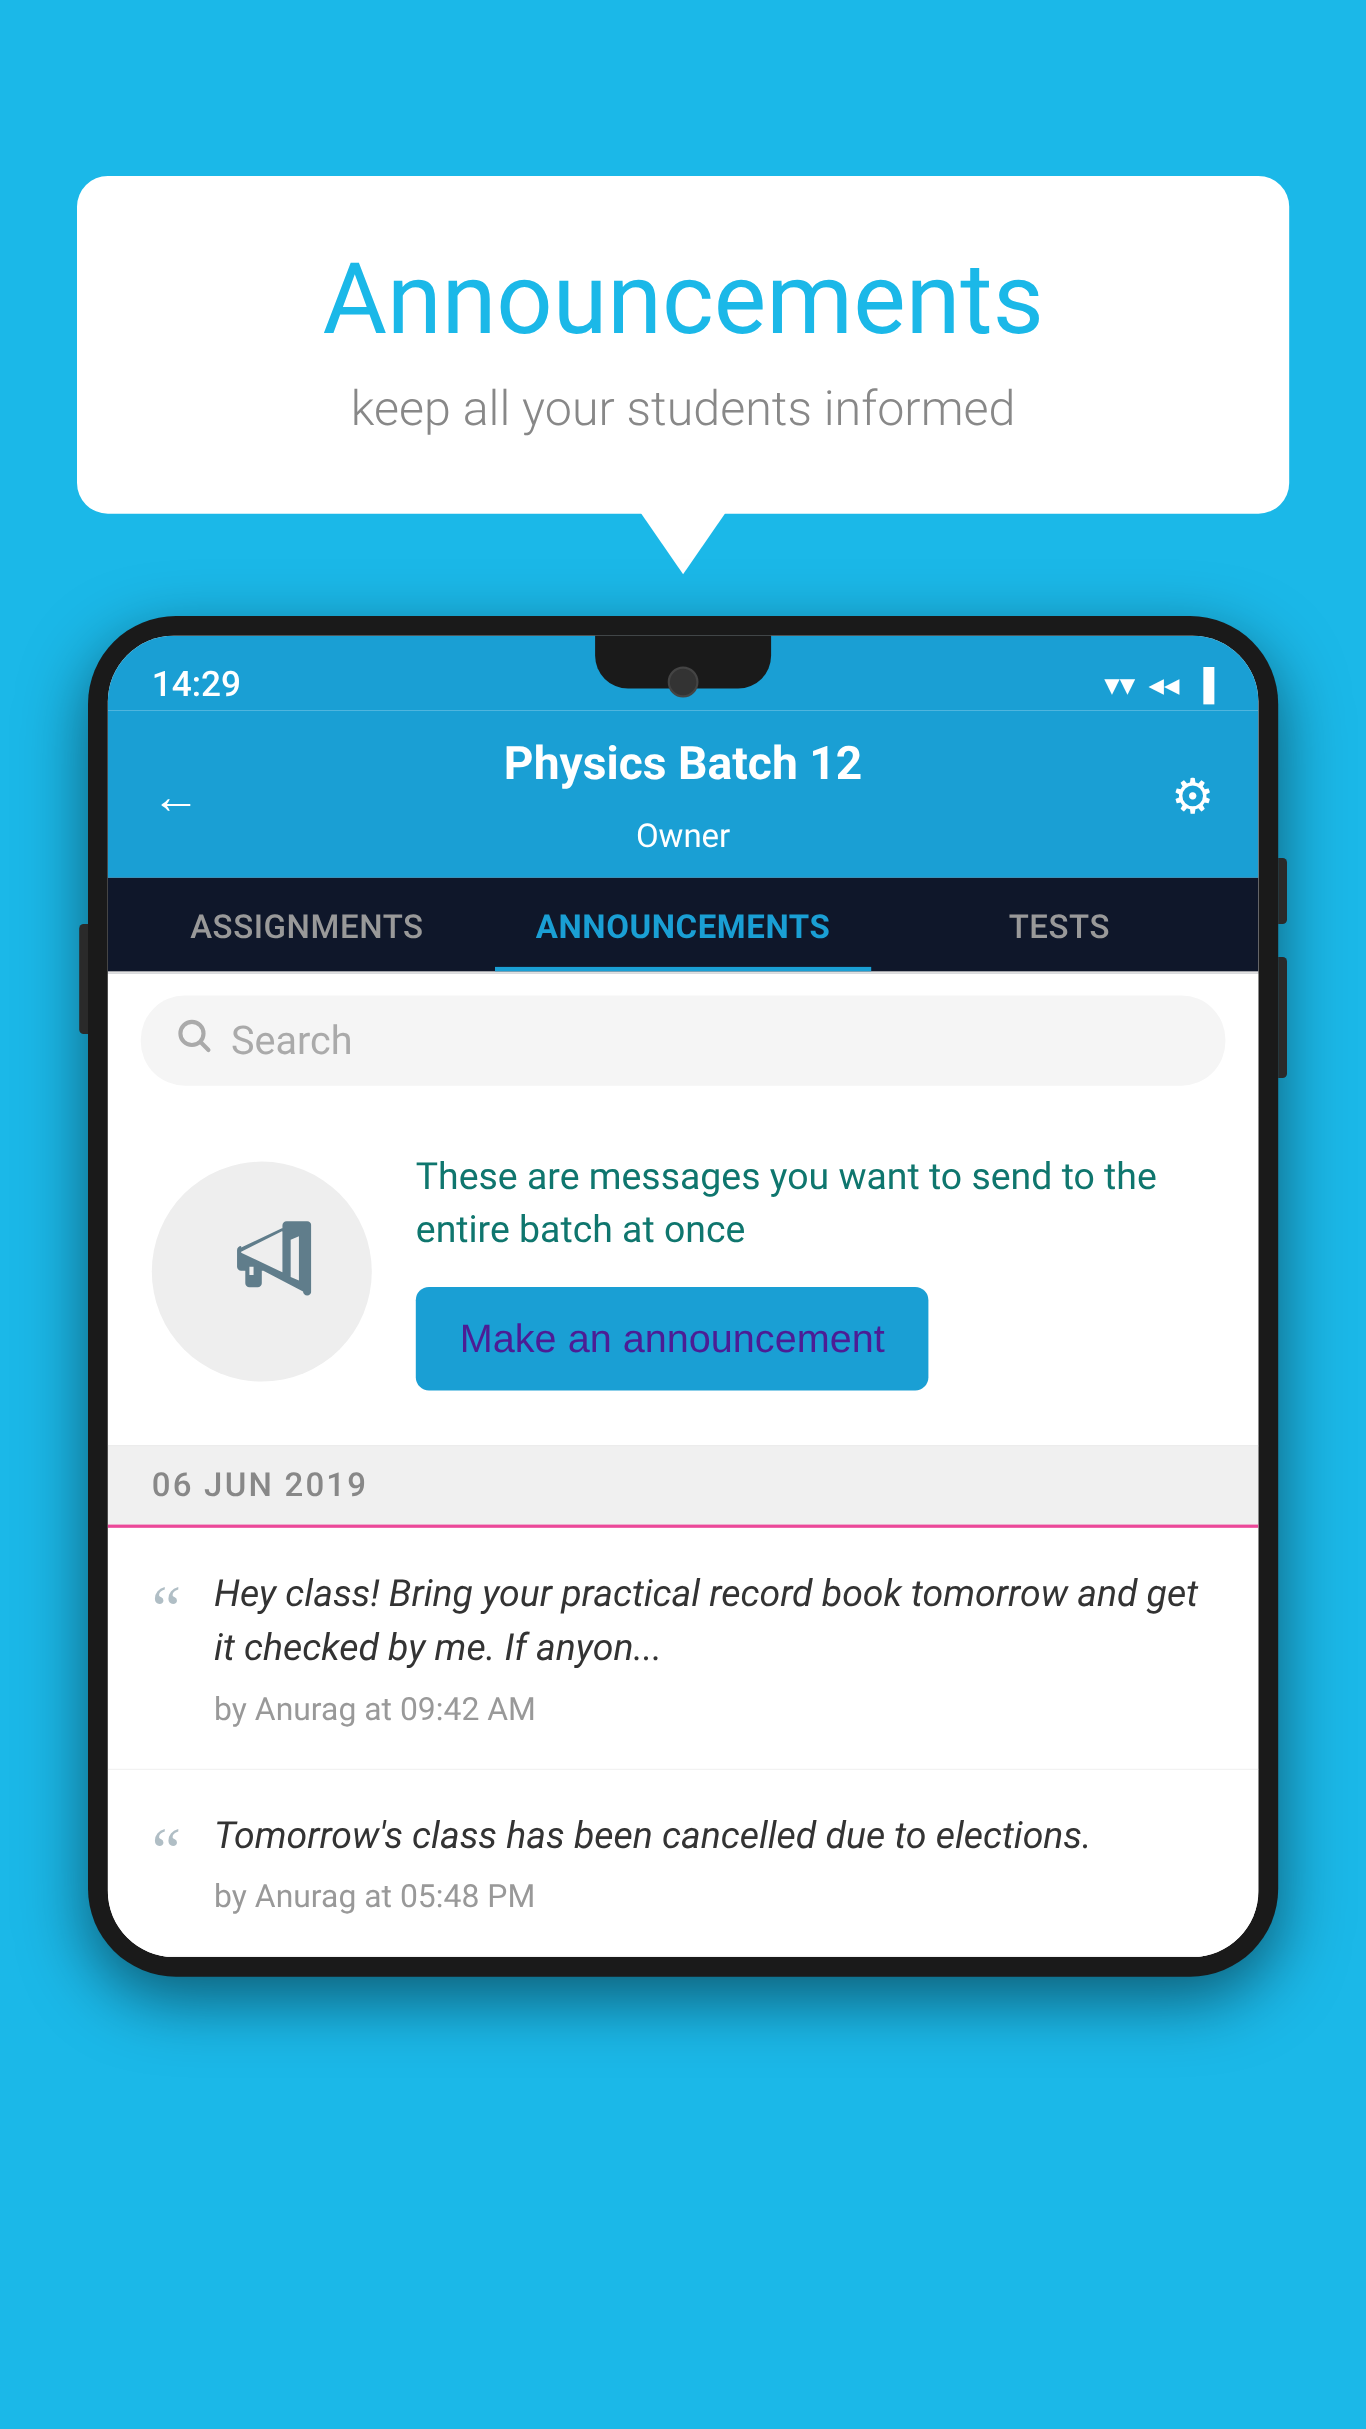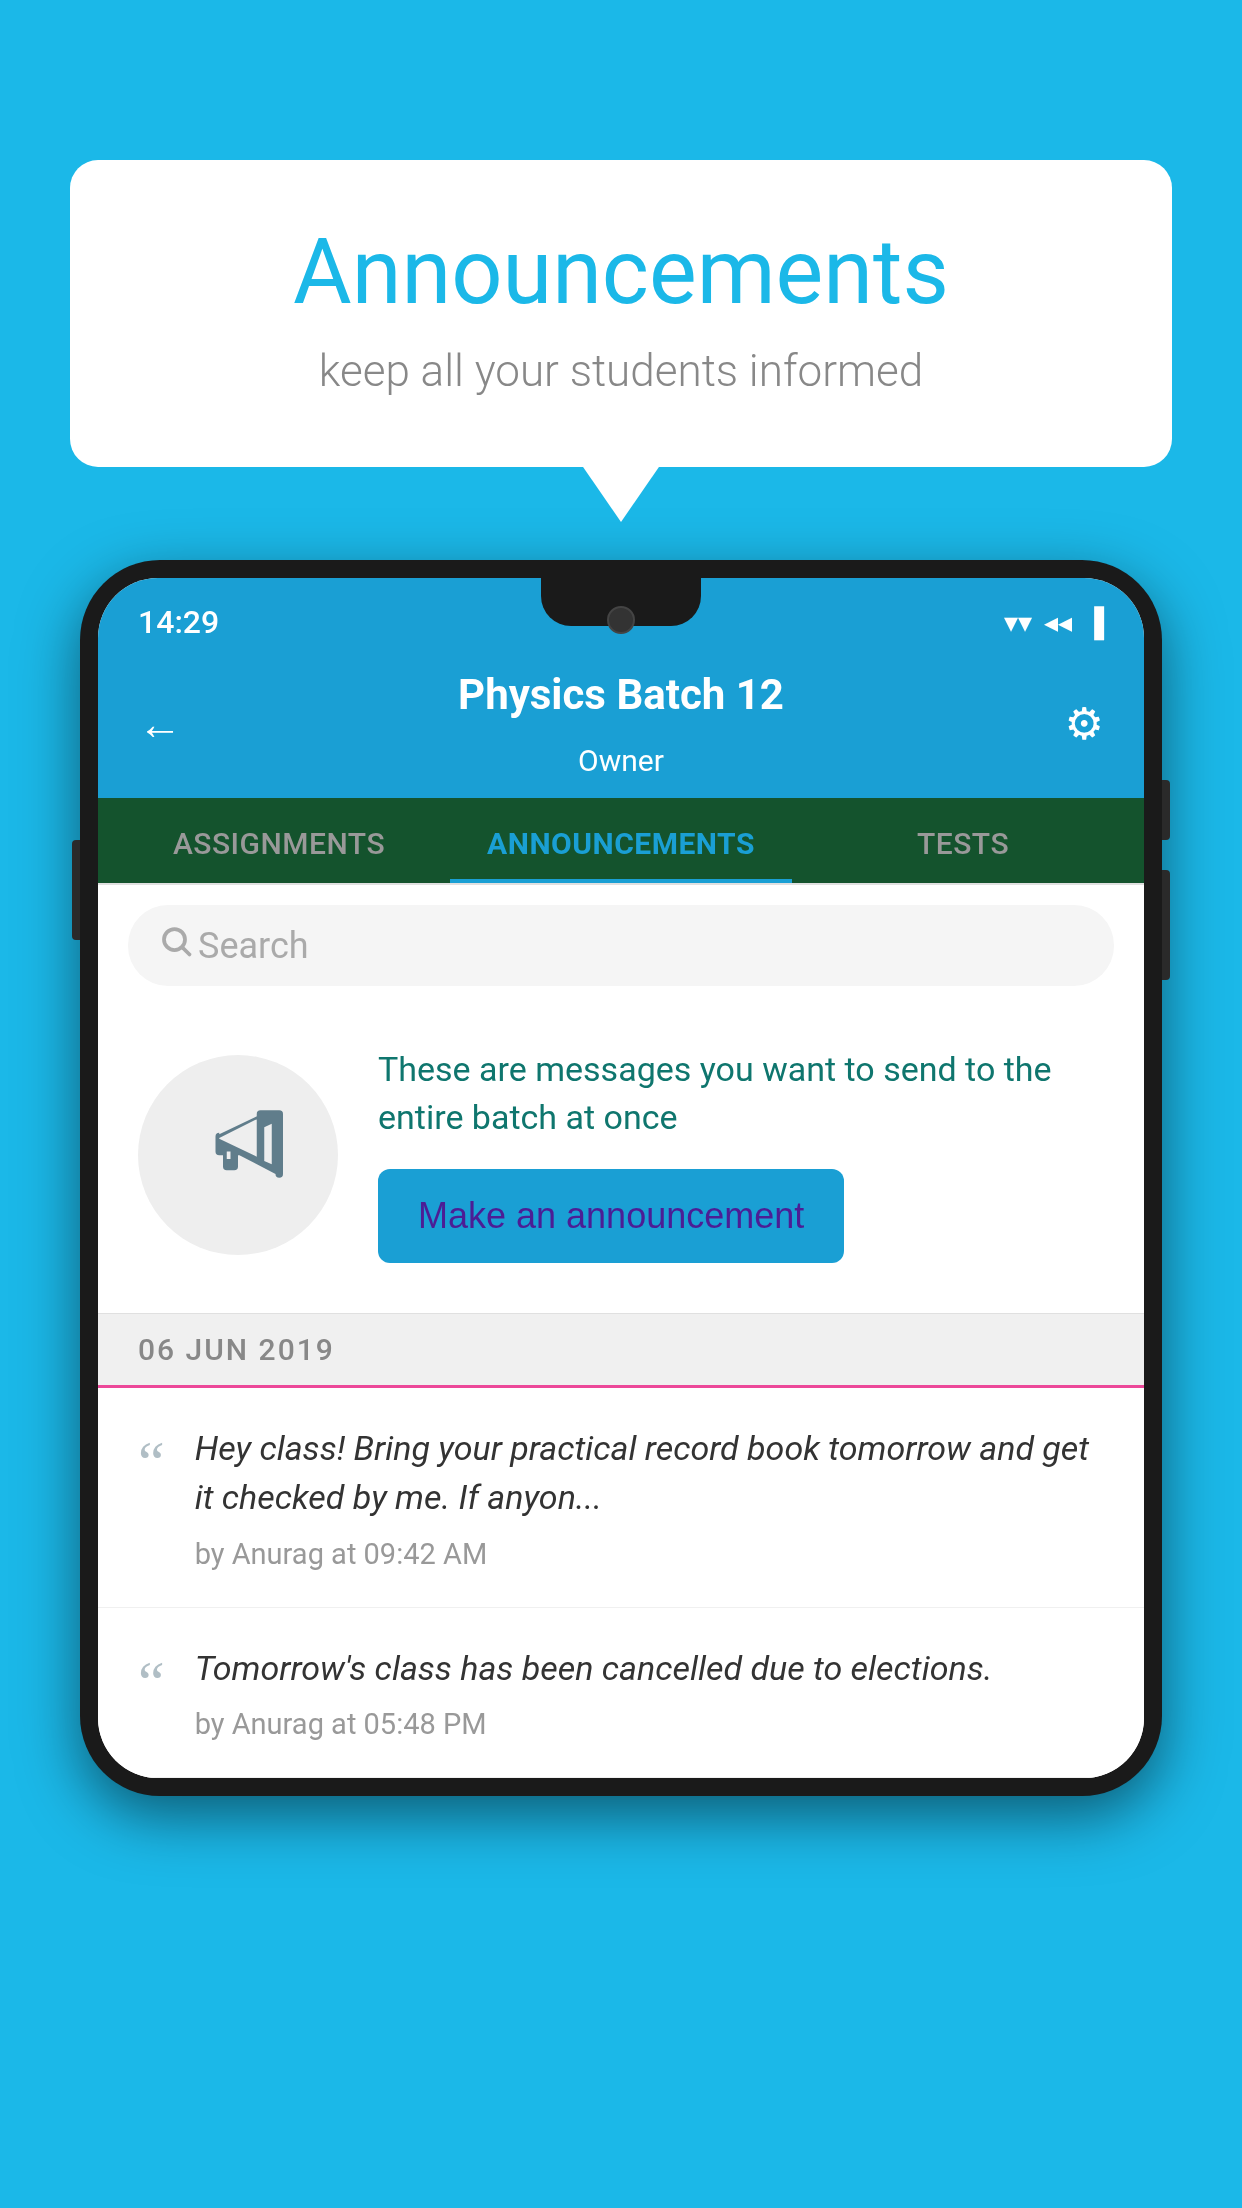--- a/index.html
+++ b/index.html
@@ -199,21 +199,21 @@
     .settings-btn {
       color: white;
       font-size: 44px;
       cursor: pointer;
       width: 60px;
       text-align: right;
     }
 
     
     .tabs {
-      background: #14532d;
+      background: #0f172a;
       display: flex;
       border-bottom: 2px solid #e0e0e0;
       padding: 0 10px;
     }
 
     .tab {
       flex: 1;
       text-align: center;
       padding: 28px 10px 22px;
       font-size: 30px;
@@ -244,21 +244,21 @@
       background: white;
       padding: 20px 30px;
     }
 
     .search-input-wrapper {
       background: #f5f5f5;
       border-radius: 40px;
       display: flex;
       align-items: center;
       padding: 18px 30px;
-      gap: 4px;
+      gap: 16px;
     }
 
     .search-icon-svg {
       color: #aaa;
       font-size: 38px;
     }
 
     .search-text {
       color: #aaa;
       font-size: 36px;

